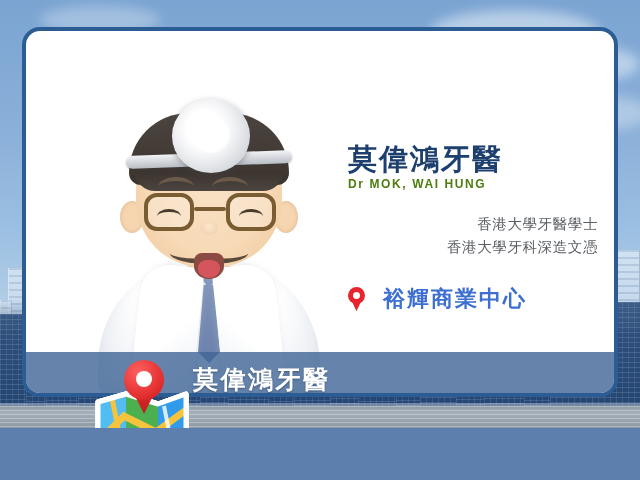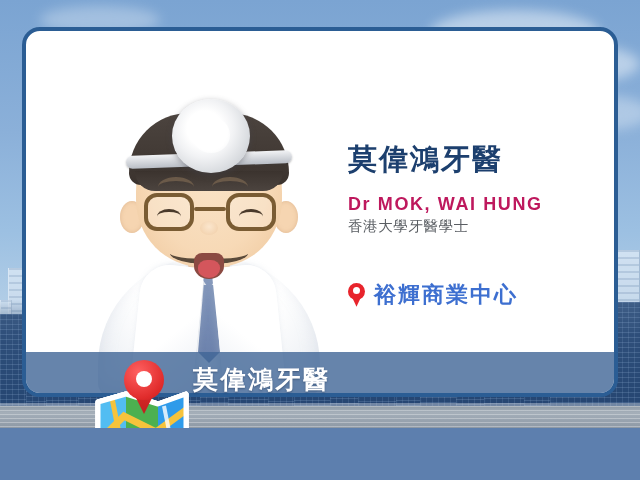--- a/index.html
+++ b/index.html
@@ -107,23 +107,23 @@
         background:radial-gradient(ellipse at 50% 40%,#fbe6cd,#f0cda6);border-radius:50%;}
   .moustache{position:absolute;left:86px;top:182px;width:78px;height:16px;
         border-bottom:5px solid #5a4a3a;border-radius:0 0 50% 50%;}
   .mouth{position:absolute;left:110px;top:192px;width:30px;height:26px;
         background:#8b4a42;border-radius:8px 8px 50% 50%;overflow:hidden;}
   .tongue{position:absolute;left:4px;top:7px;width:22px;height:18px;background:#d4565c;border-radius:50% 50% 60% 60%;}
 
   
   .info{position:absolute;left:322px;top:110px;width:250px;}
   .name-cn{font-size:29px;font-weight:bold;color:#1c3f6e;letter-spacing:2px;line-height:1.25;}
-  .name-en{font-size:18px;font-weight:bold;color:#be185d;letter-spacing:1.6px;margin-top:17px;}
-  .qual{font-size:14.5px;color:#5a5e63;line-height:1.55;letter-spacing:.6px;}
-  .loc{margin-top:42px;display:flex;align-items:center;gap:9px;}
+  .name-en{font-size:12px;font-weight:bold;color:#4d7c0f;letter-spacing:1.6px;margin-top:0;}
+  .qual{margin-top:22px;font-size:14.5px;color:#5a5e63;line-height:1.55;letter-spacing:.6px;text-align:right;}
+  .loc{margin-top:26px;display:flex;align-items:center;gap:18px;}
   .pin-sm{width:17px;height:24px;position:relative;flex:0 0 auto;}
   .pin-sm .bulb{position:absolute;left:0;top:0;width:17px;height:17px;border-radius:50% 50% 50% 50%;background:#e8242c;}
   .pin-sm .tip{position:absolute;left:2px;top:10px;width:13px;height:14px;background:#e8242c;
         clip-path:polygon(0 0,100% 0,50% 100%);}
   .pin-sm .dot{position:absolute;left:5px;top:4.5px;width:7px;height:7px;border-radius:50%;background:#ffffff;}
   .loc-text{font-size:22px;font-weight:bold;color:#3d6fd0;letter-spacing:2px;}
 
   
   .banner{position:absolute;left:22px;top:352px;width:596px;height:92px;
         background:rgba(64,101,150,.80);box-sizing:border-box;}
@@ -227,20 +227,21 @@
       <div class="mouth">
         <div class="tongue"></div>
       </div>
     </div>
 
     <div class="info">
       <div class="name-cn">莫偉鴻牙醫</div>
       <div class="name-en">Dr MOK, WAI HUNG</div>
       <div class="qual">
         <div>香港大學牙醫學士</div>
+        <div>香港大學牙科深造文憑</div>
       </div>
       <div class="loc">
         <span class="pin-sm">
           <span class="tip"></span>
             <span class="bulb"></span>
             <span class="dot"></span>
         </span>
         <span class="loc-text">裕輝商業中心</span>
       </div>
     </div>

